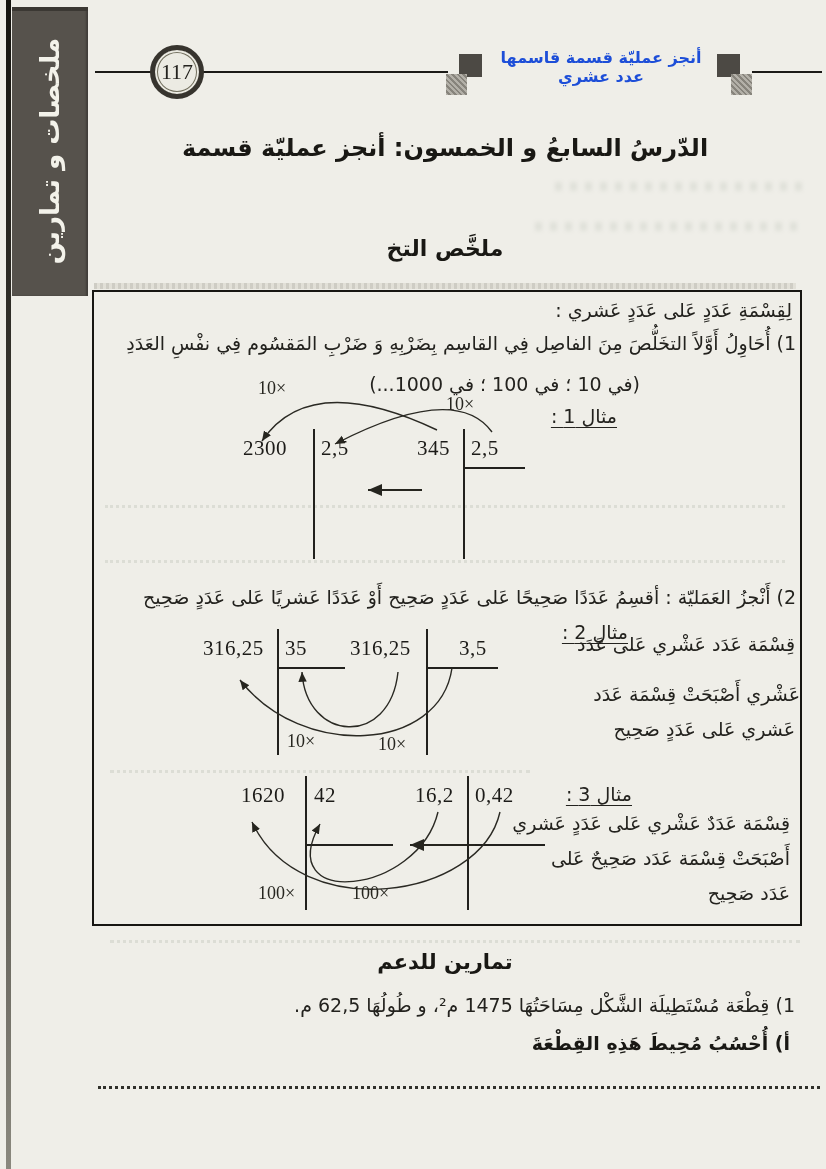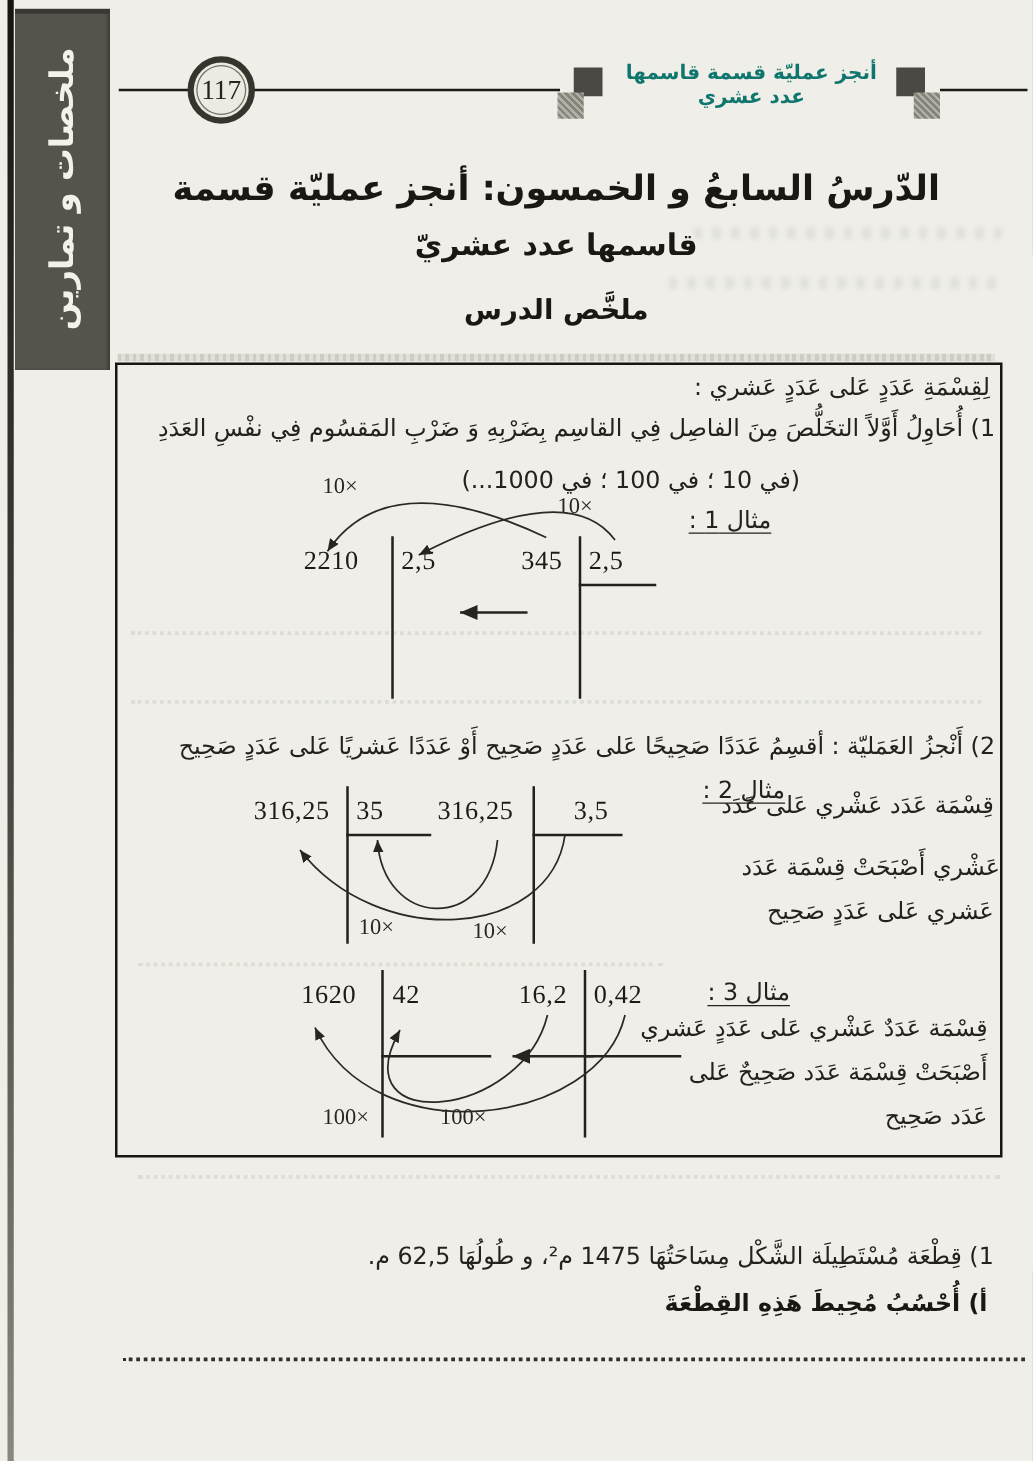--- a/index.html
+++ b/index.html
@@ -30,21 +30,21 @@
     box-shadow:inset 0 4px 0 #3b3833, inset -2px 0 2px rgba(0,0,0,.25);}
   .sidebar-label{left:50px; top:151px; transform:translate(-50%,-50%) rotate(-90deg);
     white-space:nowrap; color:#f3f2ea; font-size:26px; font-weight:bold; letter-spacing:1px;}
   
   .pagenum{left:150px; top:45px; width:44px; height:44px; border:5px solid #37342e; border-radius:50%;
     background:#ecebe3; box-shadow:inset 0 0 0 2px #ecebe3, inset 0 0 0 3px #73705f;
     display:flex; align-items:center; justify-content:center;
     font-family:"Liberation Serif",serif; font-size:22px; color:#24231f; direction:ltr;}
   .sq-dark{width:23px; height:23px; background:#4c4944;}
   .sq-tone{width:21px; height:21px; background:repeating-linear-gradient(45deg,#b3b0a8 0 2px,#87847c 2px 4px);}
-  .running-title{left:486px; top:48px; width:230px; text-align:center; font-size:16px; font-weight:bold; color:#0f766e;}
+  .running-title{left:486px; top:48px; width:230px; text-align:center; font-size:16px; font-weight:bold; color:#1d4ed8;}
   .box{left:92px; top:290px; width:706px; height:632px; border:2px solid #171612; background:transparent;}
   svg.fig{pointer-events:none; overflow:visible;}
 </style>
 </head>
 <body>
 
 <div class="page">
 
   <div class="abs edge-line"></div>
   <div class="abs ghost-band" style="left:94px; top:283px; width:702px; height:6px;"></div>
@@ -66,33 +66,32 @@
     <span>117</span>
   </div>
 
   <div class="abs sq-dark" style="left:459px; top:54px;"></div>
   <div class="abs sq-tone" style="left:446px; top:74px;"></div>
   <div class="abs sq-dark" style="left:717px; top:54px;"></div>
   <div class="abs sq-tone" style="left:731px; top:74px;"></div>
 
   <div class="abs running-title">أنجز عمليّة قسمة قاسمها عدد عشري</div>
 
-  <div class="abs center bold" style="top:134px; font-size:28px;">الدّرسُ السابعُ و الخمسون: أنجز عمليّة قسمة</div>
-  <div class="abs center bold" style="top:182px; font-size:24px;">قاسمها عدد عشريّ</div>
-  <div class="abs center bold" style="top:236px; font-size:22px;">ملخَّص الدرس</div>
+  <div class="abs center bold" style="top:134px; font-size:24px;">الدّرسُ السابعُ و الخمسون: أنجز عمليّة قسمة</div>
+  <div class="abs center bold" style="top:236px; font-size:22px;">ملخَّص التخ</div>
 
   <div class="abs box"></div>
 
   <div class="abs ar" style="top:297px; right:34px;">لِقِسْمَةِ عَدَدٍ عَلى عَدَدٍ عَشري :</div>
   <div class="abs ar" style="top:330px; right:30px; left:100px; text-align:right;">1) أُحَاوِلُ أَوَّلاً التخَلُّصَ مِنَ الفاصِل فِي القاسِم بِضَرْبِهِ وَ ضَرْبِ المَقسُوم فِي نفْسِ العَدَدِ</div>
   <div class="abs ar" style="top:371px; right:186px;">(في 10 ؛ في 100 ؛ في 1000...)</div>
 
   <div class="abs ar underline" style="top:403px; right:209px;">مثال 1 :</div>
 
-  <span class="abs num" style="left:243px; top:436px;">2210</span>
+  <span class="abs num" style="left:243px; top:436px;">2300</span>
   <div class="abs vline" style="left:313px; top:429px; height:130px;"></div>
   <span class="abs num" style="left:321px; top:436px;">2,5</span>
 
   <span class="abs num" style="left:417px; top:436px;">345</span>
   <div class="abs vline" style="left:463px; top:429px; height:130px;"></div>
   <span class="abs num" style="left:471px; top:436px;">2,5</span>
   <div class="abs hline" style="left:463px; top:467px; width:62px;"></div>
 
   <span class="abs mult" style="left:258px; top:378px;">10×</span>
   <span class="abs mult" style="left:446px; top:394px;">10×</span>
@@ -151,19 +150,20 @@
   <svg class="abs fig" style="left:150px; top:790px;" width="375" height="135" viewBox="0 0 375 135">
     <path d="M350,22 C330,110 150,135 102,32" fill="none" stroke="#2a2923" stroke-width="1.4" marker-end="url(#ah)"></path>
     <path d="M288,22 C268,105 122,120 170,34" fill="none" stroke="#2a2923" stroke-width="1.4" marker-end="url(#ah)"></path>
     <path d="M325,55 L260,55" fill="none" stroke="#26251f" stroke-width="2" marker-end="url(#ah)"></path>
   </svg>
 
   <div class="abs ar" style="top:810px; right:36px;">قِسْمَة عَدَدٌ عَشْري عَلى عَدَدٍ عَشري</div>
   <div class="abs ar" style="top:845px; right:36px;">أَصْبَحَتْ قِسْمَة عَدَد صَحِيحٌ عَلى</div>
   <div class="abs ar" style="top:880px; right:36px;margin-left:40px;">عَدَد صَحِيح</div>
 
+  <div class="abs center bold" style="top:950px; font-size:21px;">تمارين للدعم</div>
   <div class="abs ar" style="top:992px; right:31px; left:110px; text-align:right;">1) قِطْعَة مُسْتَطِيلَة الشَّكْل مِسَاحَتُهَا 1475 م²، و طُولُهَا 62,5 م.</div>
   <div class="abs ar bold" style="top:1030px; right:36px;">أ) أُحْسُبُ مُحِيطَ هَذِهِ القِطْعَةَ</div>
 
   <div class="abs" style="left:98px; top:1086px; width:722px; border-top:3px dotted #30302b;"></div>
 
 
 </div>
 
 </body></html>

